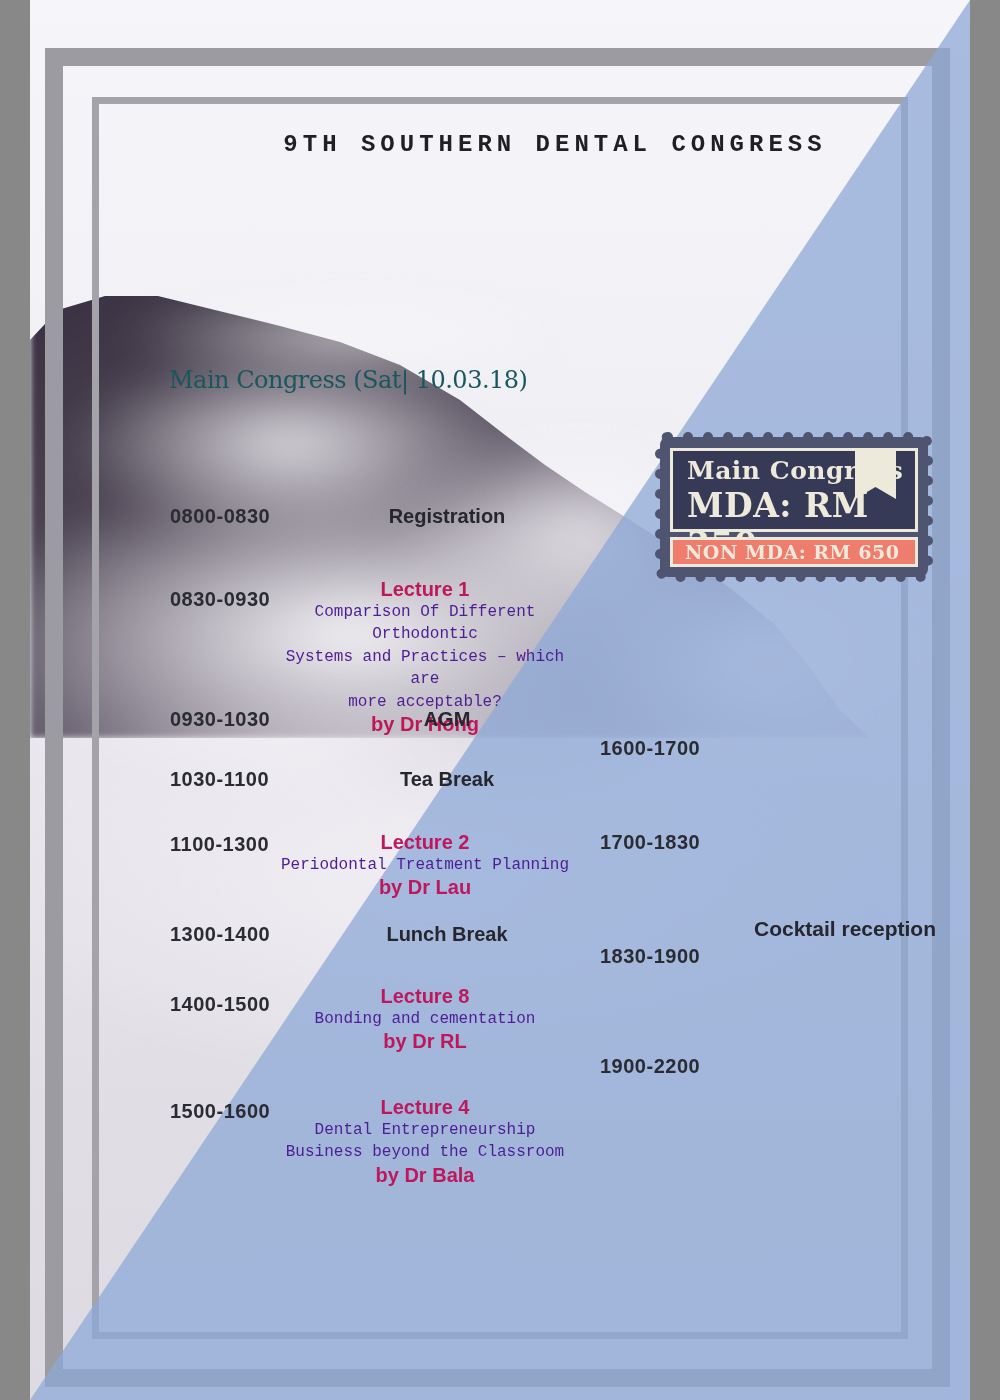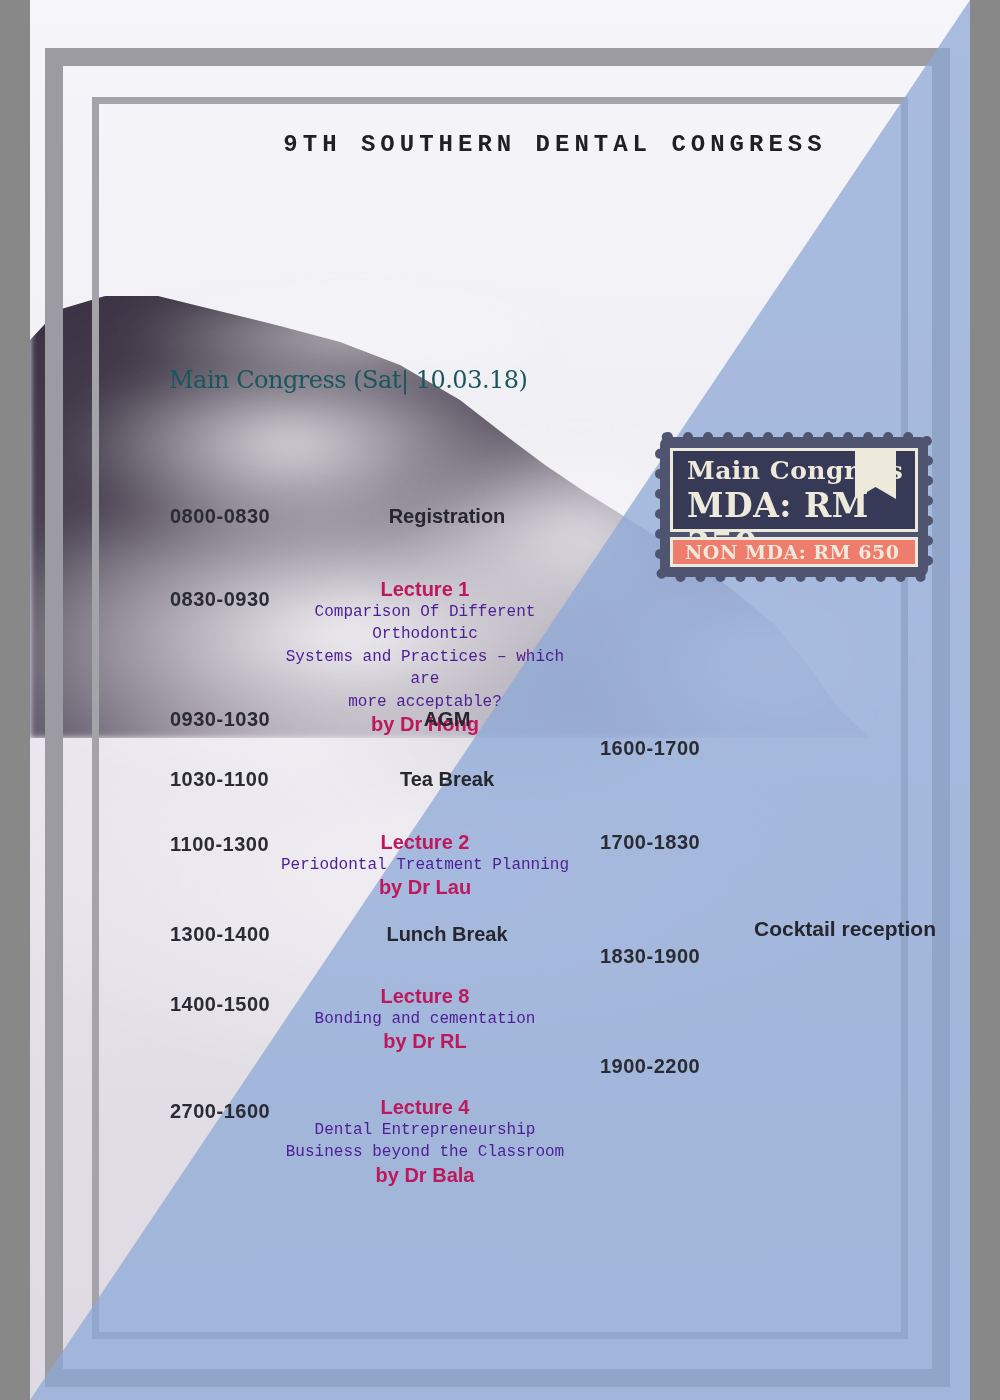--- a/index.html
+++ b/index.html
@@ -141,21 +141,21 @@
   <div class="time time-l" style="top:923px">1300-1400</div>
   <div class="event-l ev-big" style="top:923px">Lunch Break</div>
 
   <div class="time time-l" style="top:993px">1400-1500</div>
   <div class="event-l" style="top:985px">
     <span class="ev-b">Lecture 8</span>
     <span class="ev-t">Bonding and cementation</span>
     <span class="ev-b">by Dr RL</span>
   </div>
 
-  <div class="time time-l" style="top:1100px">2700-1600</div>
+  <div class="time time-l" style="top:1100px">1500-1600</div>
   <div class="event-l" style="top:1096px">
     <span class="ev-b">Lecture 4</span>
     <span class="ev-t">Dental Entrepreneurship</span>
     <span class="ev-t">Business beyond the Classroom</span>
     <span class="ev-b">by Dr Bala</span>
   </div>
 
   <div class="time time-r" style="top:705px">1600-1700</div>
 
   <div class="time time-r" style="top:799px">1700-1830</div>

